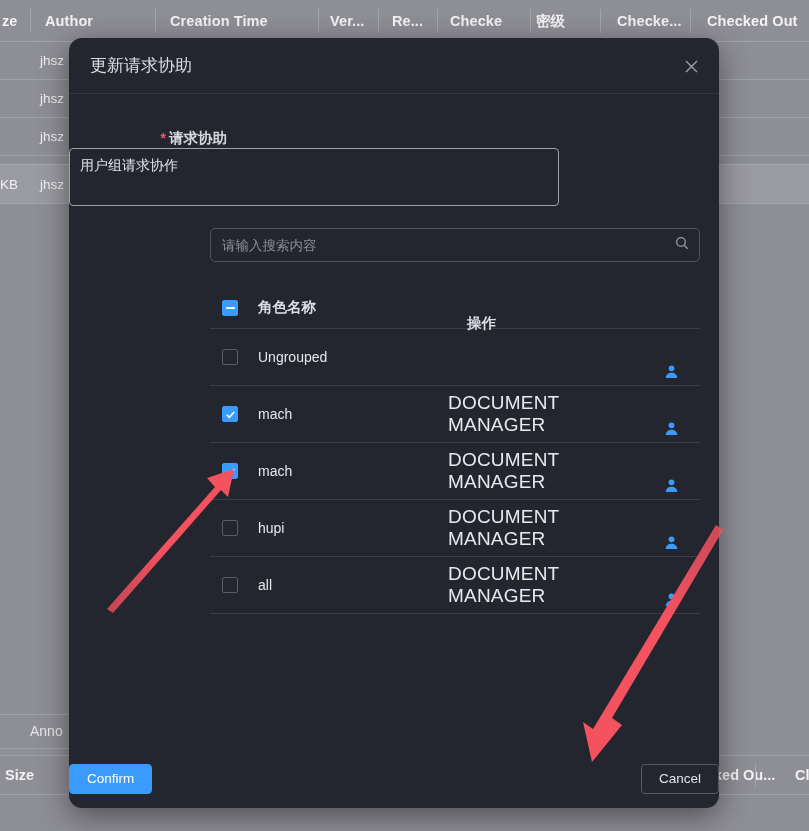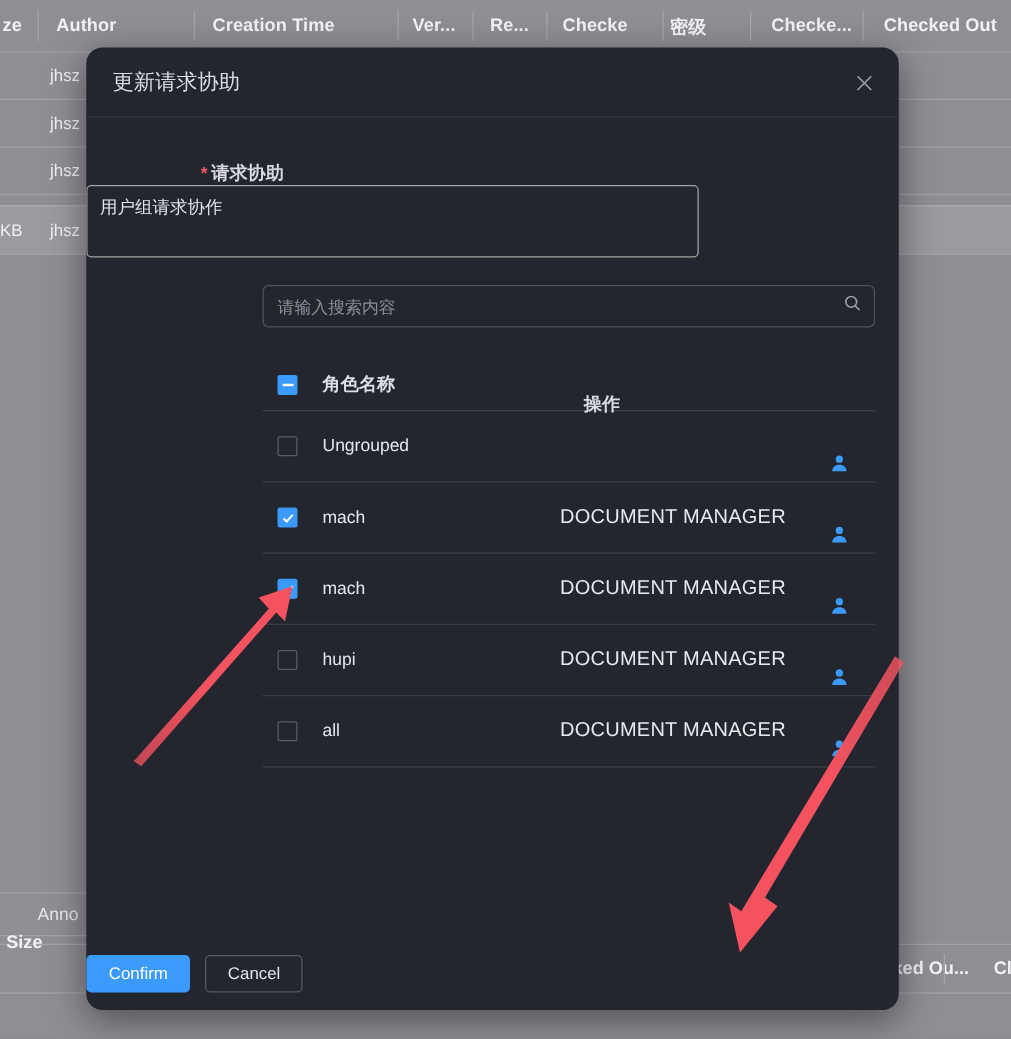--- a/index.html
+++ b/index.html
@@ -145,38 +145,38 @@
   }
   .col-check { width: 48px; display: flex; align-items: center; padding-left: 12px; }
   .col-name  { width: 190px; }
   .col-role  { width: 195px; }
   .col-act   { width: 57px; display: flex; justify-content: center; margin-top: 32px; }
 
   .th-text {
     color: #dcdde2; font-size: 14.5px; font-weight: bold; white-space: nowrap;
   }
   .td-text { color: #e6e7eb; font-size: 14px; white-space: nowrap; }
-  .td-role { color: #e8e9ed; font-size: 16px; letter-spacing: .2px; }
+  .td-role { color: #e8e9ed; font-size: 19px; letter-spacing: .2px; }
 
   .cb {
     width: 16px; height: 16px; border-radius: 2px;
     border: 1px solid #5a5c66; background: transparent;
     display: inline-flex; align-items: center; justify-content: center;
     cursor: pointer; flex: none;
   }
   .cb.checked { background: #3a9bfc; border-color: #3a9bfc; }
   .cb.indet   { background: #3a9bfc; border-color: #3a9bfc; }
   .cb.checked svg { display: block; }
   .cb .bar { width: 9px; height: 2px; background: #fff; border-radius: 1px; }
 
   .user-icon { color: #3a9bfc; cursor: pointer; display: block; }
 
   .modal-footer {
     position: absolute; left: 0; bottom: 0; width: 650px; height: 59px;
-    display: flex; align-items: center; justify-content: flex-start;
+    display: flex; align-items: center; justify-content: space-between;
     gap: 12px;
   }
   .btn {
     height: 30px; padding: 0 17px; border-radius: 4px;
     font-size: 13.5px; cursor: pointer; border: 1px solid transparent;
     font-family: "Liberation Sans", "DejaVu Sans", sans-serif;
     display: flex; align-items: center; justify-content: center;
   }
   .btn-primary { background: #3a9bfc; color: #fff; border-color: #3a9bfc; }
   .btn-default { background: #24262f; color: #e2e3e8; border-color: #565862; }
@@ -227,21 +227,21 @@
     <div class="bg-row sel" style="top:164px; height:40px; border-top:1px solid #a9a9b0;">
       <div class="bg-cell" style="left:0px">KB</div>
       <div class="bg-cell" style="left:40px">jhsz</div>
     </div>
 
     <div class="bg-footer-label" style="left:30px; top:723px">Anno</div>
     <div style="position:absolute;left:0;top:714px;width:250px;height:1px;background:#a3a3aa"></div>
     <div style="position:absolute;left:0;top:748px;width:250px;height:1px;background:#a3a3aa"></div>
 
     <div class="bg-bottom-bar" style="top:755px"></div>
-    <div class="bg-bottom-th" style="left:5px;   top:746px">Size</div>
+    <div class="bg-bottom-th" style="left:5px;   top:767px">Size</div>
     <div class="bg-bottom-th" style="left:714px; top:767px">ked Ou...</div>
     <div class="bg-bottom-th" style="left:795px; top:767px">Cl</div>
     <div style="position:absolute;left:755px;top:763px;width:1px;height:24px;background:#a5a5ad"></div>
   </div>
 
   <div class="modal">
 
     <div class="modal-header">
       <div class="modal-title">更新请求协助</div>
       <div class="close-btn">

